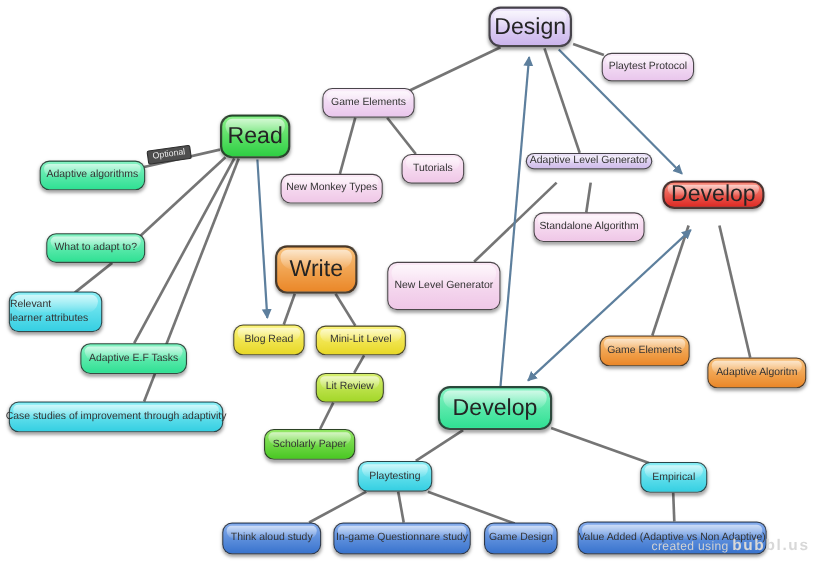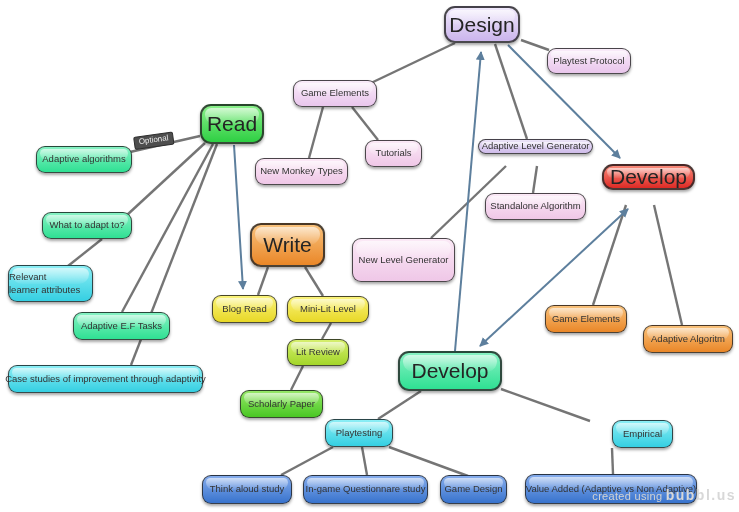--- a/index.html
+++ b/index.html
@@ -148,21 +148,21 @@
       </div>
       <div class="node large" style="left: 398px; top: 351px; width: 104px; height: 40px; background: linear-gradient(rgb(134, 242, 195) 0%, rgb(47, 224, 147) 100%);">
         <div class="lbl">Develop</div>
       </div>
       <div class="node" style="left: 240px; top: 390px; width: 83px; height: 28px; background: linear-gradient(rgb(150, 232, 104) 0%, rgb(73, 199, 35) 100%);">
         <div class="lbl">Scholarly Paper</div>
       </div>
       <div class="node" style="left: 325px; top: 419px; width: 68px; height: 28px; background: linear-gradient(rgb(139, 238, 245) 0%, rgb(53, 207, 226) 100%); align-items: center;">
         <div class="lbl">Playtesting</div>
       </div>
-      <div class="node" style="left: 582px; top: 420px; width: 61px; height: 28px; background: linear-gradient(rgb(139, 238, 245) 0%, rgb(53, 207, 226) 100%); margin-left: 30px;">
+      <div class="node" style="left: 582px; top: 420px; width: 61px; height: 28px; background: linear-gradient(rgb(139, 238, 245) 0%, rgb(53, 207, 226) 100%);">
         <div class="lbl">Empirical</div>
       </div>
       <div class="node" style="left: 202px; top: 475px; width: 90px; height: 29px; background: linear-gradient(rgb(133, 172, 236) 0%, rgb(56, 115, 205) 100%);">
         <div class="lbl">Think aloud study</div>
       </div>
       <div class="node" style="left: 303px; top: 475px; width: 125px; height: 29px; background: linear-gradient(rgb(133, 172, 236) 0%, rgb(56, 115, 205) 100%);">
         <div class="lbl">In-game Questionnare study</div>
       </div>
       <div class="node" style="left: 440px; top: 475px; width: 67px; height: 29px; background: linear-gradient(rgb(133, 172, 236) 0%, rgb(56, 115, 205) 100%);">
         <div class="lbl">Game Design</div>

